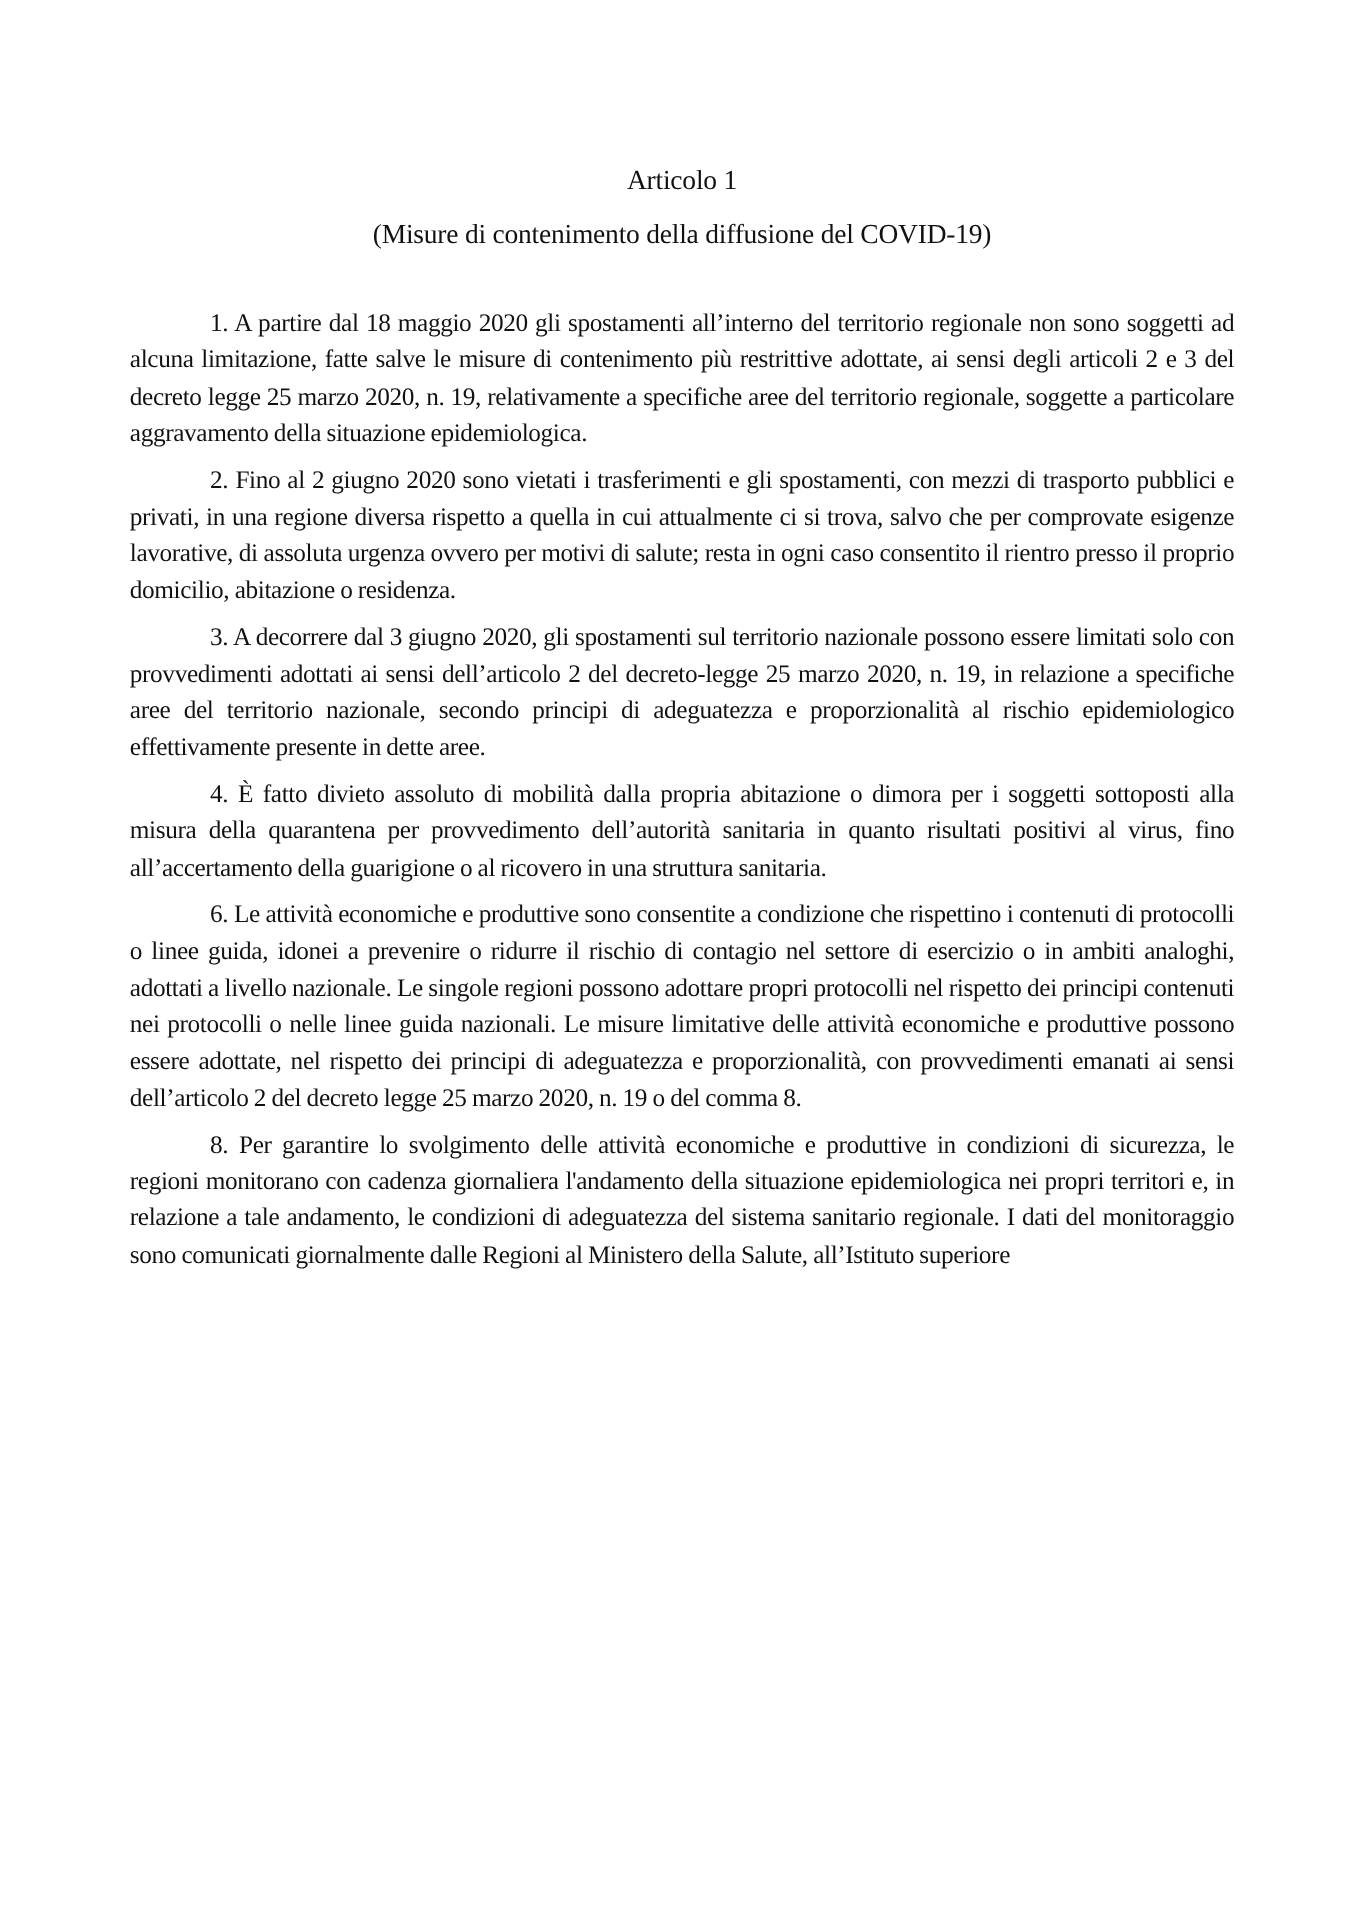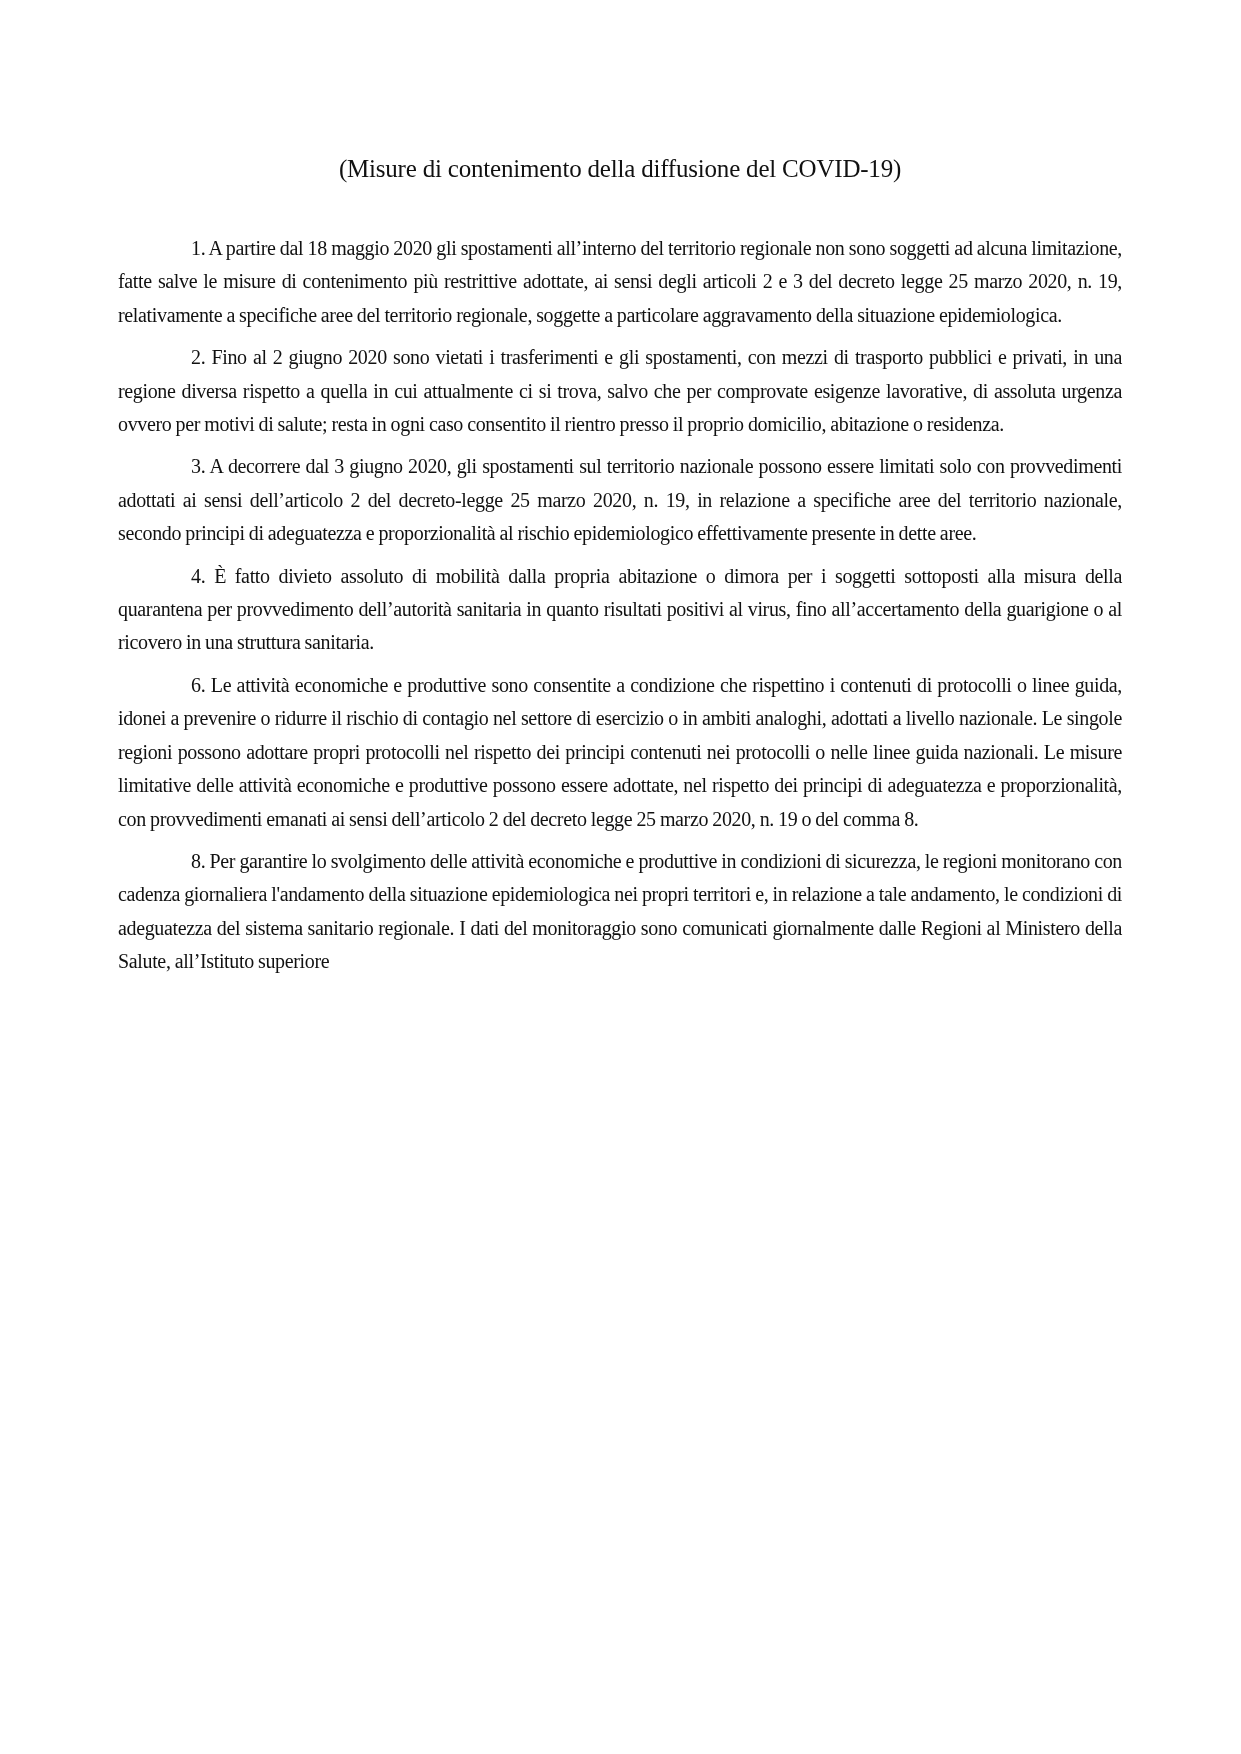--- a/index.html
+++ b/index.html
@@ -21,41 +21,42 @@
       top: 148px;
       width: 1004px;
     }
     .heading {
       text-align: center;
       font-size: 25px;
       line-height: 33px;
       letter-spacing: -0.2px;
     }
     .heading-title { margin: 0; }
-    .heading-subtitle { margin: 4px; }
+    .heading-subtitle { margin: 16px; }
     .body {
       margin-top: 47px;
     }
     .para {
       margin: 0 0 9px 0;
-      font-size: 20px;
+      font-size: 23px;
       line-height: 33.4px;
       text-align: justify;
       text-indent: 73px;
       letter-spacing: -0.35px;
       word-spacing: -0.5px;
       hyphens: none;
     }
     .para .num { }
   </style>
 </head>
 <body>
 
 <div class="page">
   <div class="heading">
+    <p class="heading-title">Articolo 1</p>
     <p class="heading-subtitle">(Misure di contenimento della diffusione del COVID-19)</p>
   </div>
 
   <div class="body">
     <p class="para"><span class="num">1.</span> <span>A partire dal 18 maggio 2020 gli spostamenti all’interno del territorio regionale non sono soggetti ad alcuna limitazione, fatte salve le misure di contenimento più restrittive adottate, ai sensi degli articoli 2 e 3 del decreto legge 25 marzo 2020, n. 19, relativamente a specifiche aree del territorio regionale, soggette a particolare aggravamento della situazione epidemiologica.</span></p>
     <p class="para"><span class="num">2.</span> <span>Fino al 2 giugno 2020 sono vietati i trasferimenti e gli spostamenti, con mezzi di trasporto pubblici e privati, in una regione diversa rispetto a quella in cui attualmente ci si trova, salvo che per comprovate esigenze lavorative, di assoluta urgenza ovvero per motivi di salute; resta in ogni caso consentito il rientro presso il proprio domicilio, abitazione o residenza.</span></p>
     <p class="para"><span class="num">3.</span> <span>A decorrere dal 3 giugno 2020, gli spostamenti sul territorio nazionale possono essere limitati solo con provvedimenti adottati ai sensi dell’articolo 2 del decreto-legge 25 marzo 2020, n. 19, in relazione a specifiche aree del territorio nazionale, secondo principi di adeguatezza e proporzionalità al rischio epidemiologico effettivamente presente in dette aree.</span></p>
     <p class="para"><span class="num">4.</span> <span>È fatto divieto assoluto di mobilità dalla propria abitazione o dimora per i soggetti sottoposti alla misura della quarantena per provvedimento dell’autorità sanitaria in quanto risultati positivi al virus, fino all’accertamento della guarigione o al ricovero in una struttura sanitaria.</span></p>
     <p class="para"><span class="num">6.</span> <span>Le attività economiche e produttive sono consentite a condizione che rispettino i contenuti di protocolli o linee guida, idonei a prevenire o ridurre il rischio di contagio nel settore di esercizio o in ambiti analoghi, adottati a livello nazionale. Le singole regioni possono adottare propri protocolli nel rispetto dei principi contenuti nei protocolli o nelle linee guida nazionali. Le misure limitative delle attività economiche e produttive possono essere adottate, nel rispetto dei principi di adeguatezza e proporzionalità, con provvedimenti emanati ai sensi dell’articolo 2 del decreto legge 25 marzo 2020, n. 19 o del comma 8.</span></p>
     <p class="para"><span class="num">8.</span> <span>Per garantire lo svolgimento delle attività economiche e produttive in condizioni di sicurezza, le regioni monitorano con cadenza giornaliera l'andamento della situazione epidemiologica nei propri territori e, in relazione a tale andamento, le condizioni di adeguatezza del sistema sanitario regionale. I dati del monitoraggio sono comunicati giornalmente dalle Regioni al Ministero della Salute, all’Istituto superiore</span></p>

